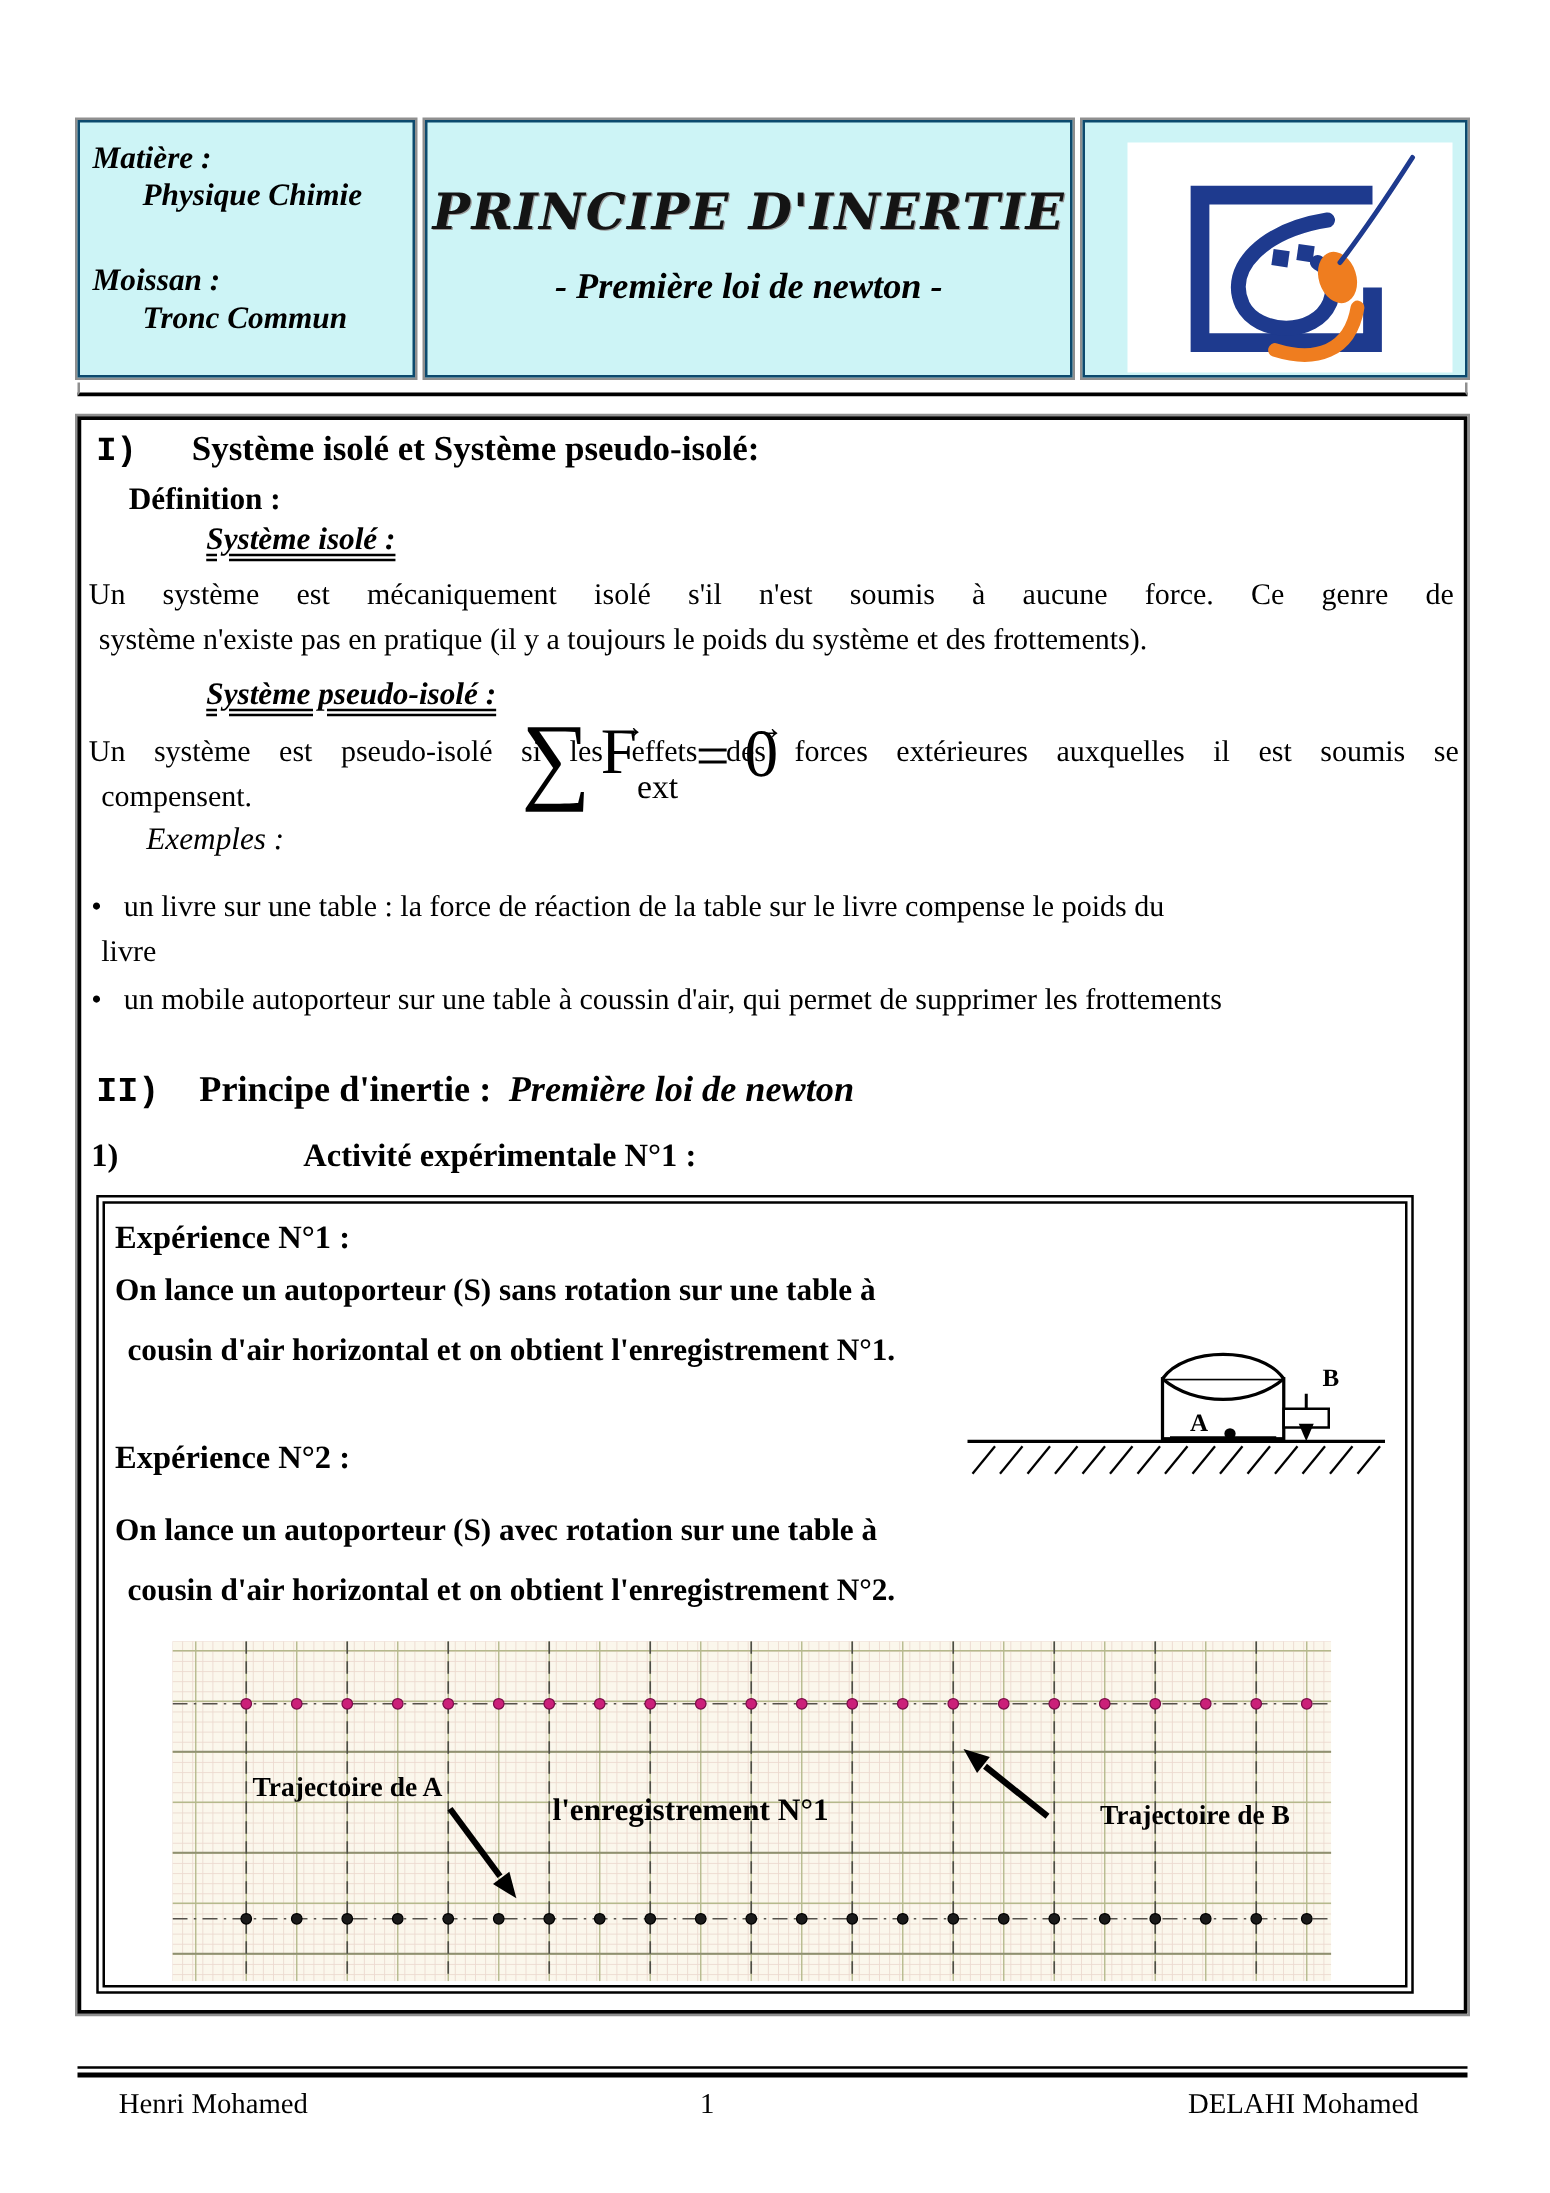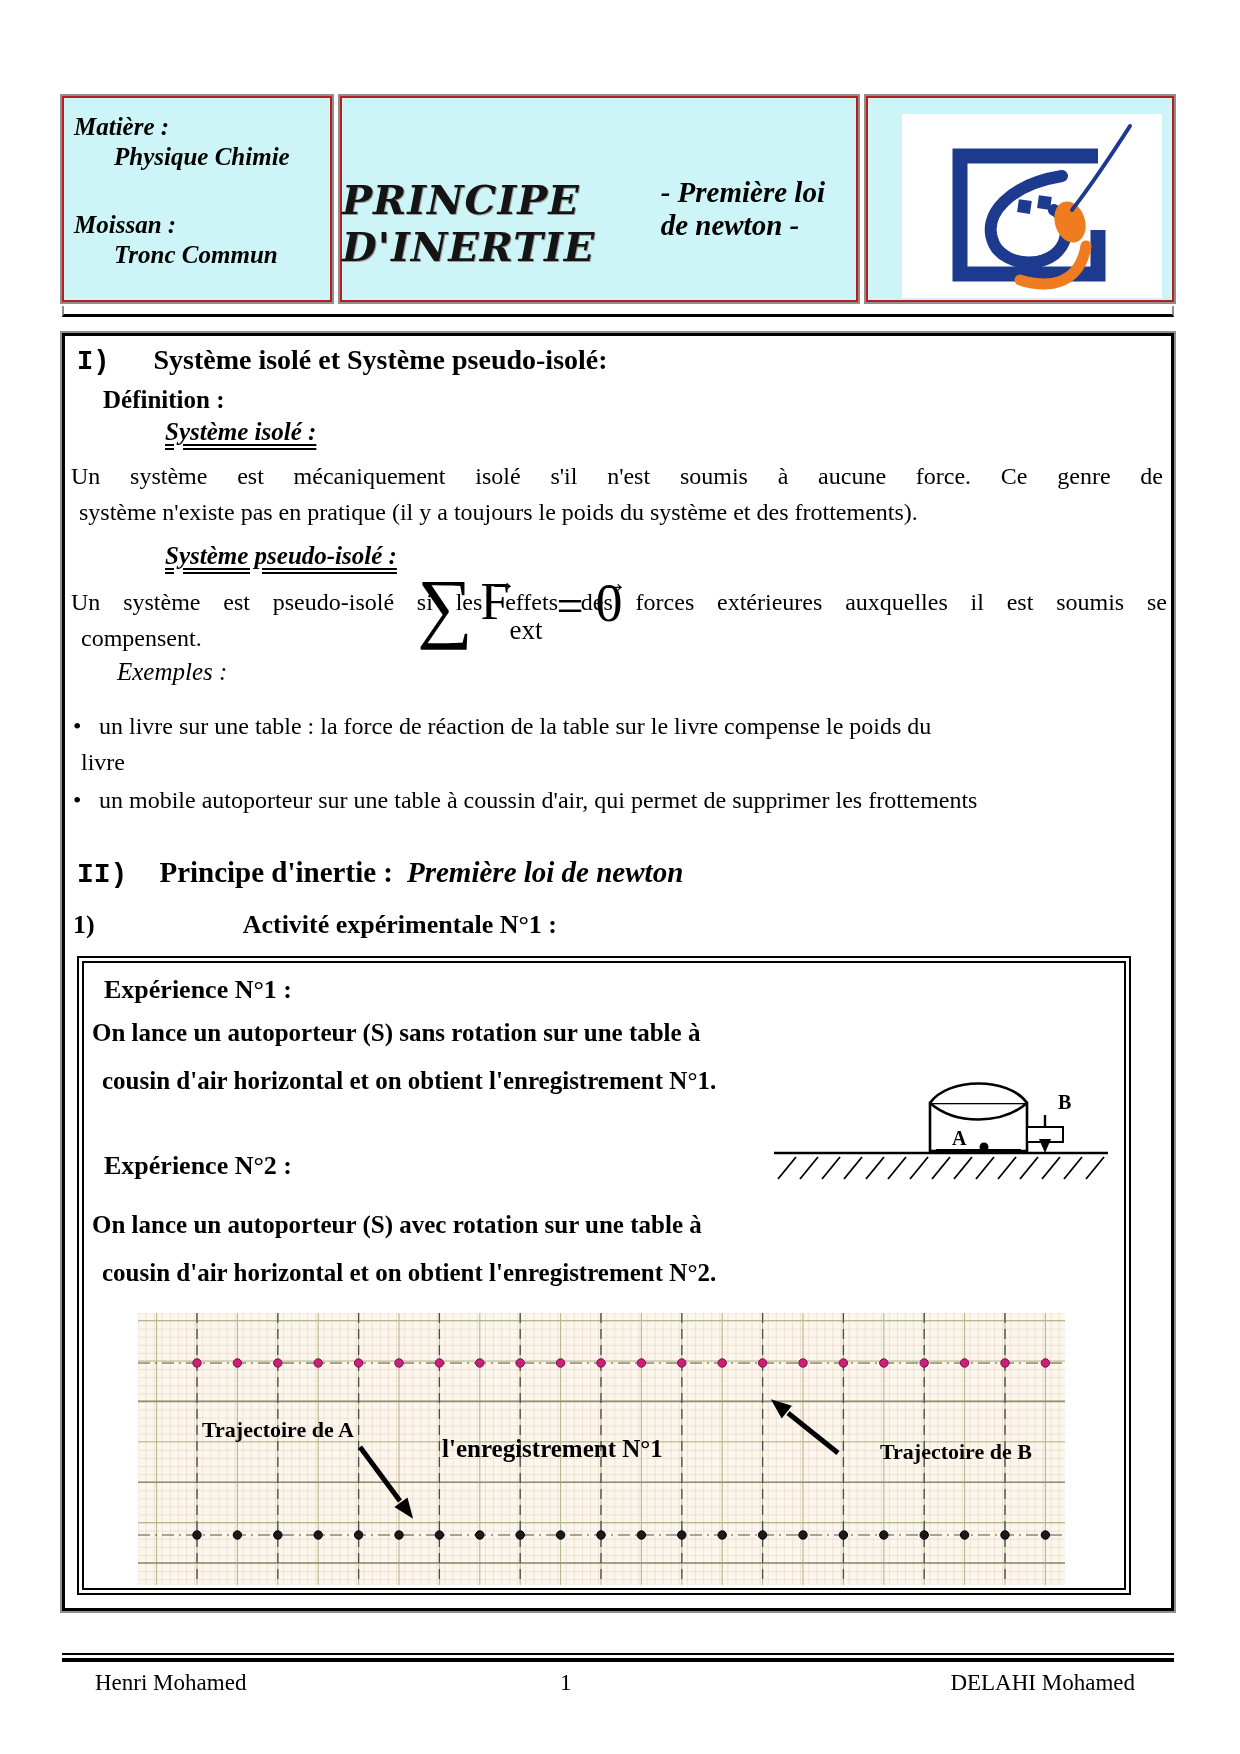--- a/index.html
+++ b/index.html
@@ -1,22 +1,22 @@
 <!DOCTYPE html>
 <html><head>
 <meta charset="utf-8">
 <style>
   html,body{margin:0;padding:0;background:#ffffff;}
   .page{position:relative;width:1240px;height:1754px;background:#fff;
         font-family:"Liberation Serif",serif;color:#000;overflow:hidden;}
 
   
-  .hcell{position:absolute;background:#cdf4f6;border:2px solid #b91c1c;box-shadow:0 0 0 2px #8f8f8f;box-sizing:border-box;}
+  .hcell{position:absolute;background:#cdf4f6;border:2px solid #0c4a6e;box-shadow:0 0 0 2px #8f8f8f;box-sizing:border-box;}
   .cell-info{left:62px;top:96px;width:270px;height:206px;padding:14px 10px;}
-  .cell-title{left:340px;top:96px;width:518px;height:206px;display:flex;flex-direction:row;align-items:center;}
+  .cell-title{left:340px;top:96px;width:518px;height:206px;display:flex;flex-direction:column;align-items:center;}
   .cell-logo{left:866px;top:96px;width:308px;height:206px;}
   .header-strip{position:absolute;left:62px;top:306px;width:1112px;height:11px;
         border-bottom:3px solid #000;border-left:2px solid #8f8f8f;border-right:2px solid #8f8f8f;box-sizing:border-box;}
   .info-line{font-weight:bold;font-style:italic;font-size:25px;line-height:30px;}
   .info-indent{padding-left:40px;}
   .info-gap{height:38px;}
   .doc-title{margin-top:48px;font-family:"DejaVu Serif",serif;font-style:italic;font-weight:700;
         font-size:40px;letter-spacing:1px;color:#141414;text-shadow:1px 1px 0 #9a9a9a;}
   .doc-subtitle{margin-top:20px;font-weight:bold;font-size:29px;font-style:italic;}
   .logo-white{position:absolute;left:34px;top:16px;width:260px;height:184px;background:#fff;}
@@ -43,21 +43,21 @@
   .bullet-row{display:flex;font-size:24px;line-height:36px;}
   .bullet-mark{width:26px;font-size:24px;}
   .h2row{top:520px;left:12px;font-weight:bold;font-size:29px;}
   .h2row .num{font-family:"Liberation Mono",monospace;font-size:28px;margin-right:32px;}
   .h2row .ital{font-style:italic;margin-left:14px;text-align:center;}
   .actrow{top:574px;left:8px;font-weight:bold;font-size:26px;}
   .actrow .alabel{margin-left:148px;}
 
   
   .exp-box{position:absolute;left:12px;top:620px;width:1040px;height:625px;border:7px double #000;}
-  .exp-title{font-weight:bold;font-size:26px;margin-left:12px;}
+  .exp-title{font-weight:bold;font-size:26px;}
   .exp-line{font-weight:bold;font-size:25px;}
   .chart-wrap{position:absolute;left:54px;top:350px;width:927px;height:218px;}
   .chart-label{position:absolute;font-weight:bold;color:#000;white-space:nowrap;}
   .lab-a{left:64px;top:104px;font-size:22px;}
   .lab-title{left:304px;top:122px;font-size:25px;}
   .lab-b{left:742px;top:126px;font-size:22px;}
 
   
   .foot-rule{position:absolute;left:62px;top:1653px;width:1112px;height:3px;
         border-top:2px solid #000;border-bottom:4px solid #000;box-sizing:content-box;}

